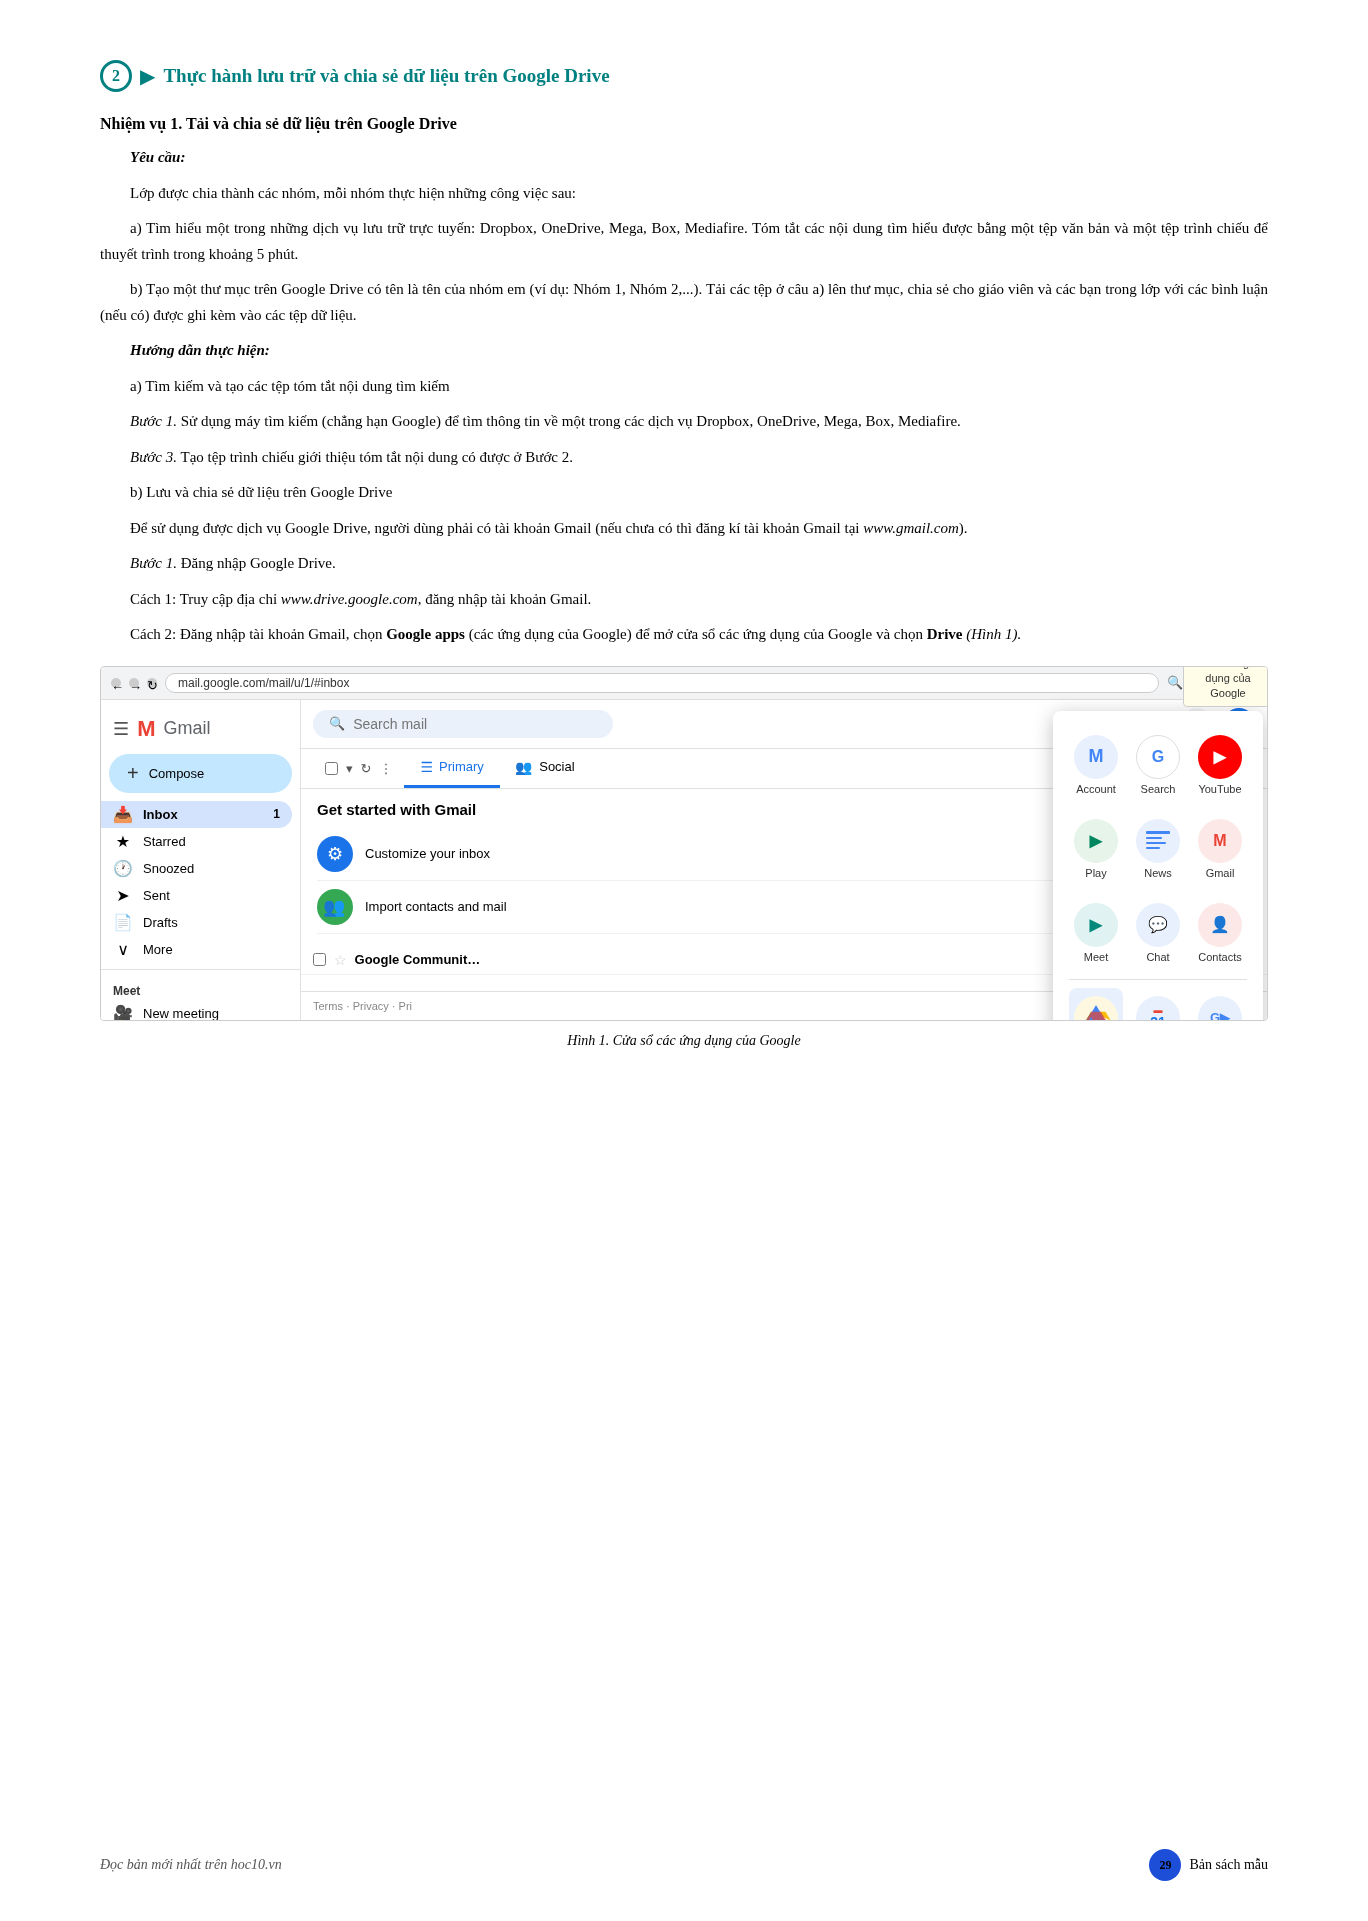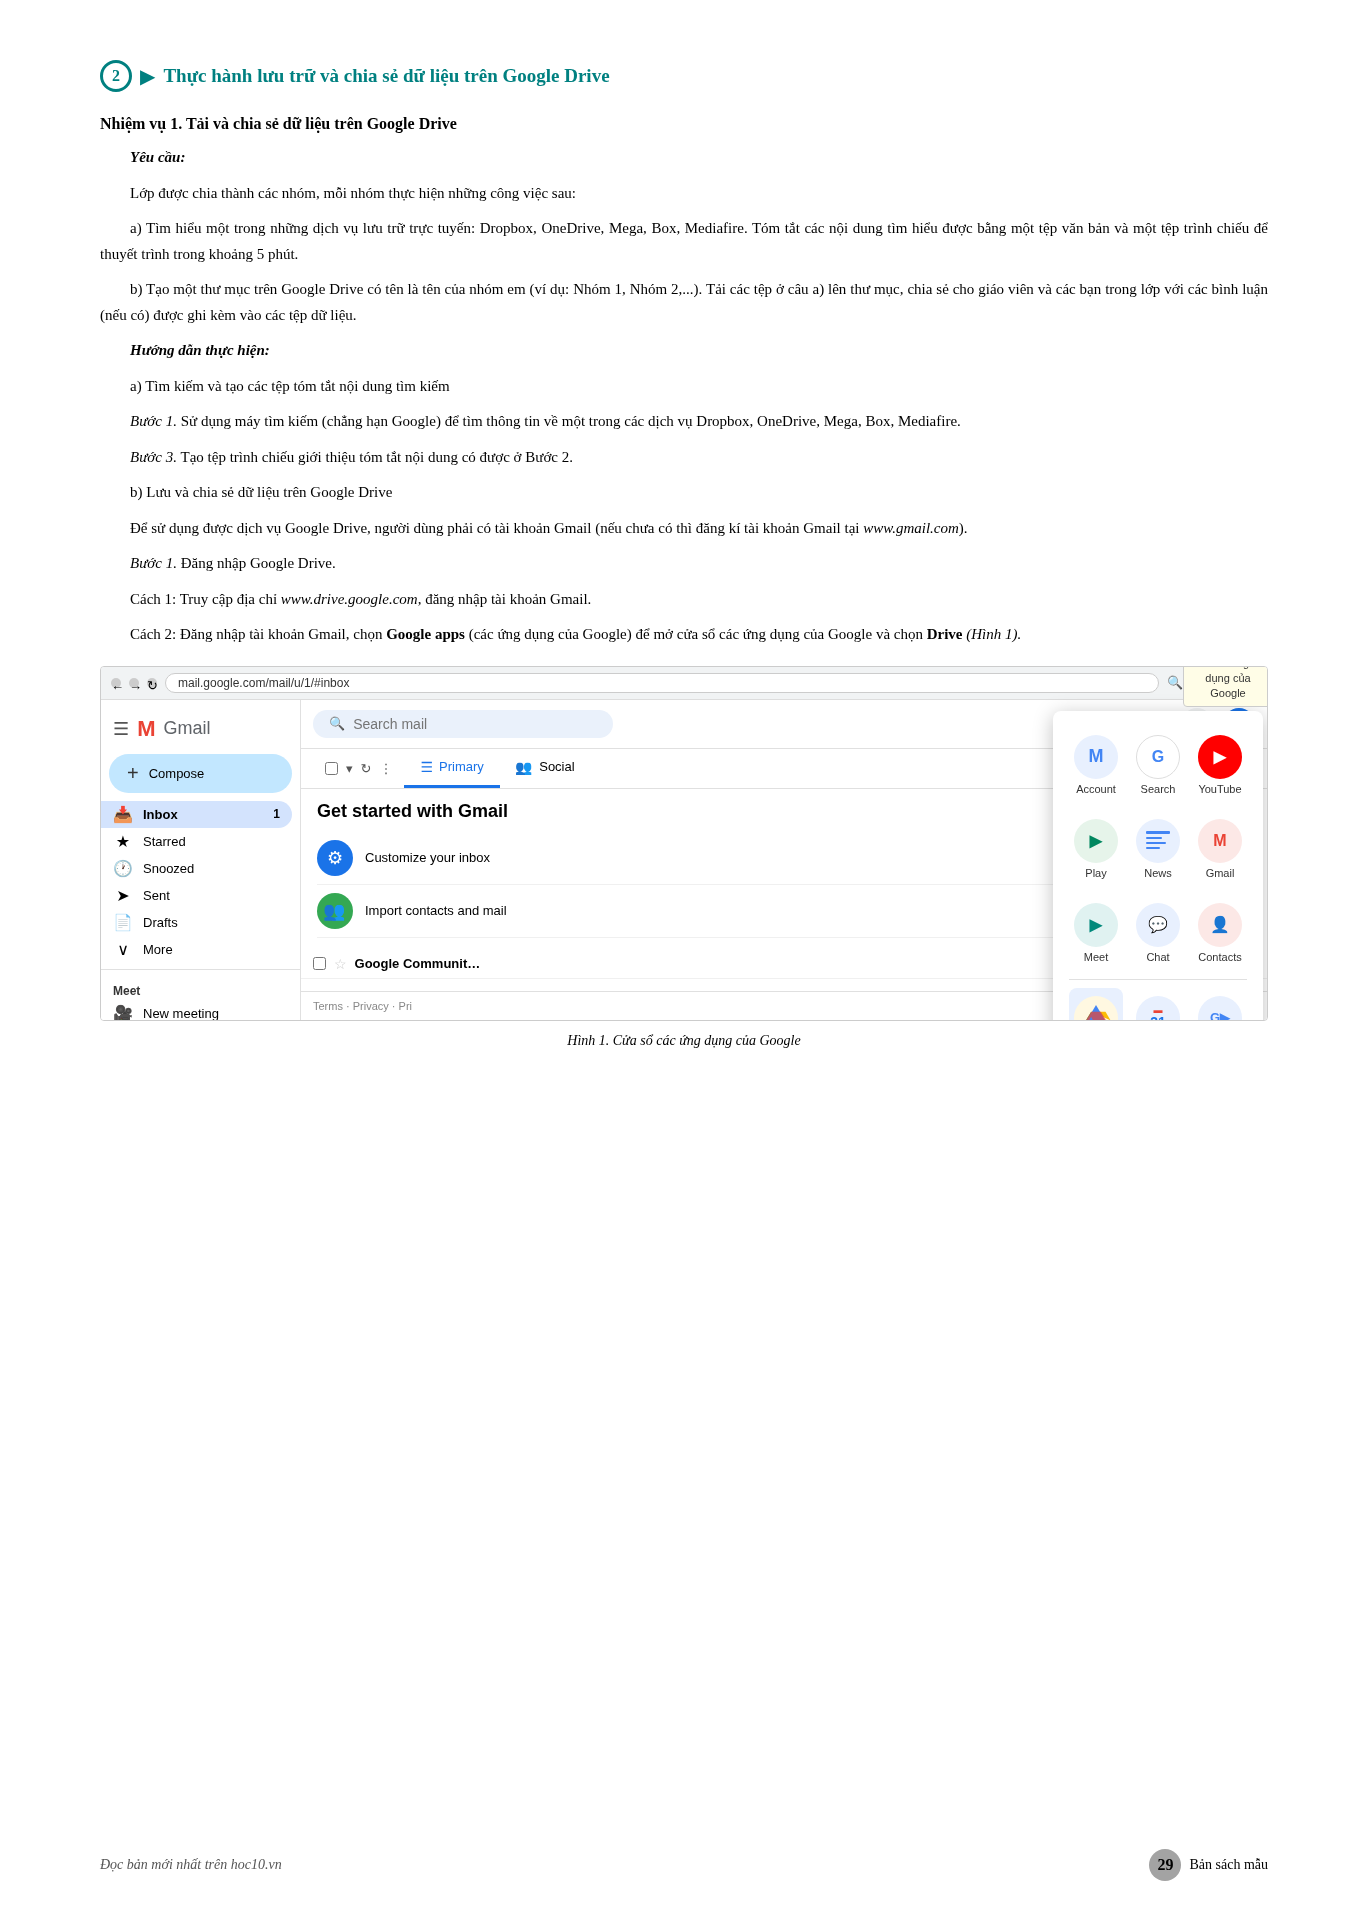--- a/index.html
+++ b/index.html
@@ -279,21 +279,21 @@
       font-size: 13px;
     }
     .email-star { color: #ccc; font-size: 14px; }
     .email-sender { font-weight: bold; width: 130px; white-space: nowrap; overflow: hidden; text-overflow: ellipsis; }
     .email-subject { flex: 1; color: #333; white-space: nowrap; overflow: hidden; text-overflow: ellipsis; }
     .get-started-section {
       padding: 12px 16px;
     }
     .get-started-title {
       font-weight: bold;
-      font-size: 18px;
+      font-size: 15px;
       margin-bottom: 10px;
     }
     .get-started-item {
       display: flex;
       align-items: center;
       gap: 12px;
       padding: 8px 0;
       border-bottom: 1px solid #f0f0f0;
       font-size: 13px;
     }
@@ -396,23 +396,23 @@
       font-style: italic;
     }
     .footer-right {
       display: flex;
       align-items: center;
       gap: 8px;
       font-size: 14px;
     }
     .page-number-circle {
       width: 32px; height: 32px; border-radius: 50%;
-      background: #a3a3a3;
+      background: #1d4ed8;
       display: flex; align-items: center; justify-content: center;
-      font-weight: bold; font-size: 16px;
+      font-weight: bold; font-size: 12px;
     }
 
     
     .watermark {
       position: absolute;
       top: 50%;
       left: 50%;
       transform: translate(-50%, -50%) rotate(-30deg);
       font-size: 80px;
       color: rgba(180,200,220,0.13);

